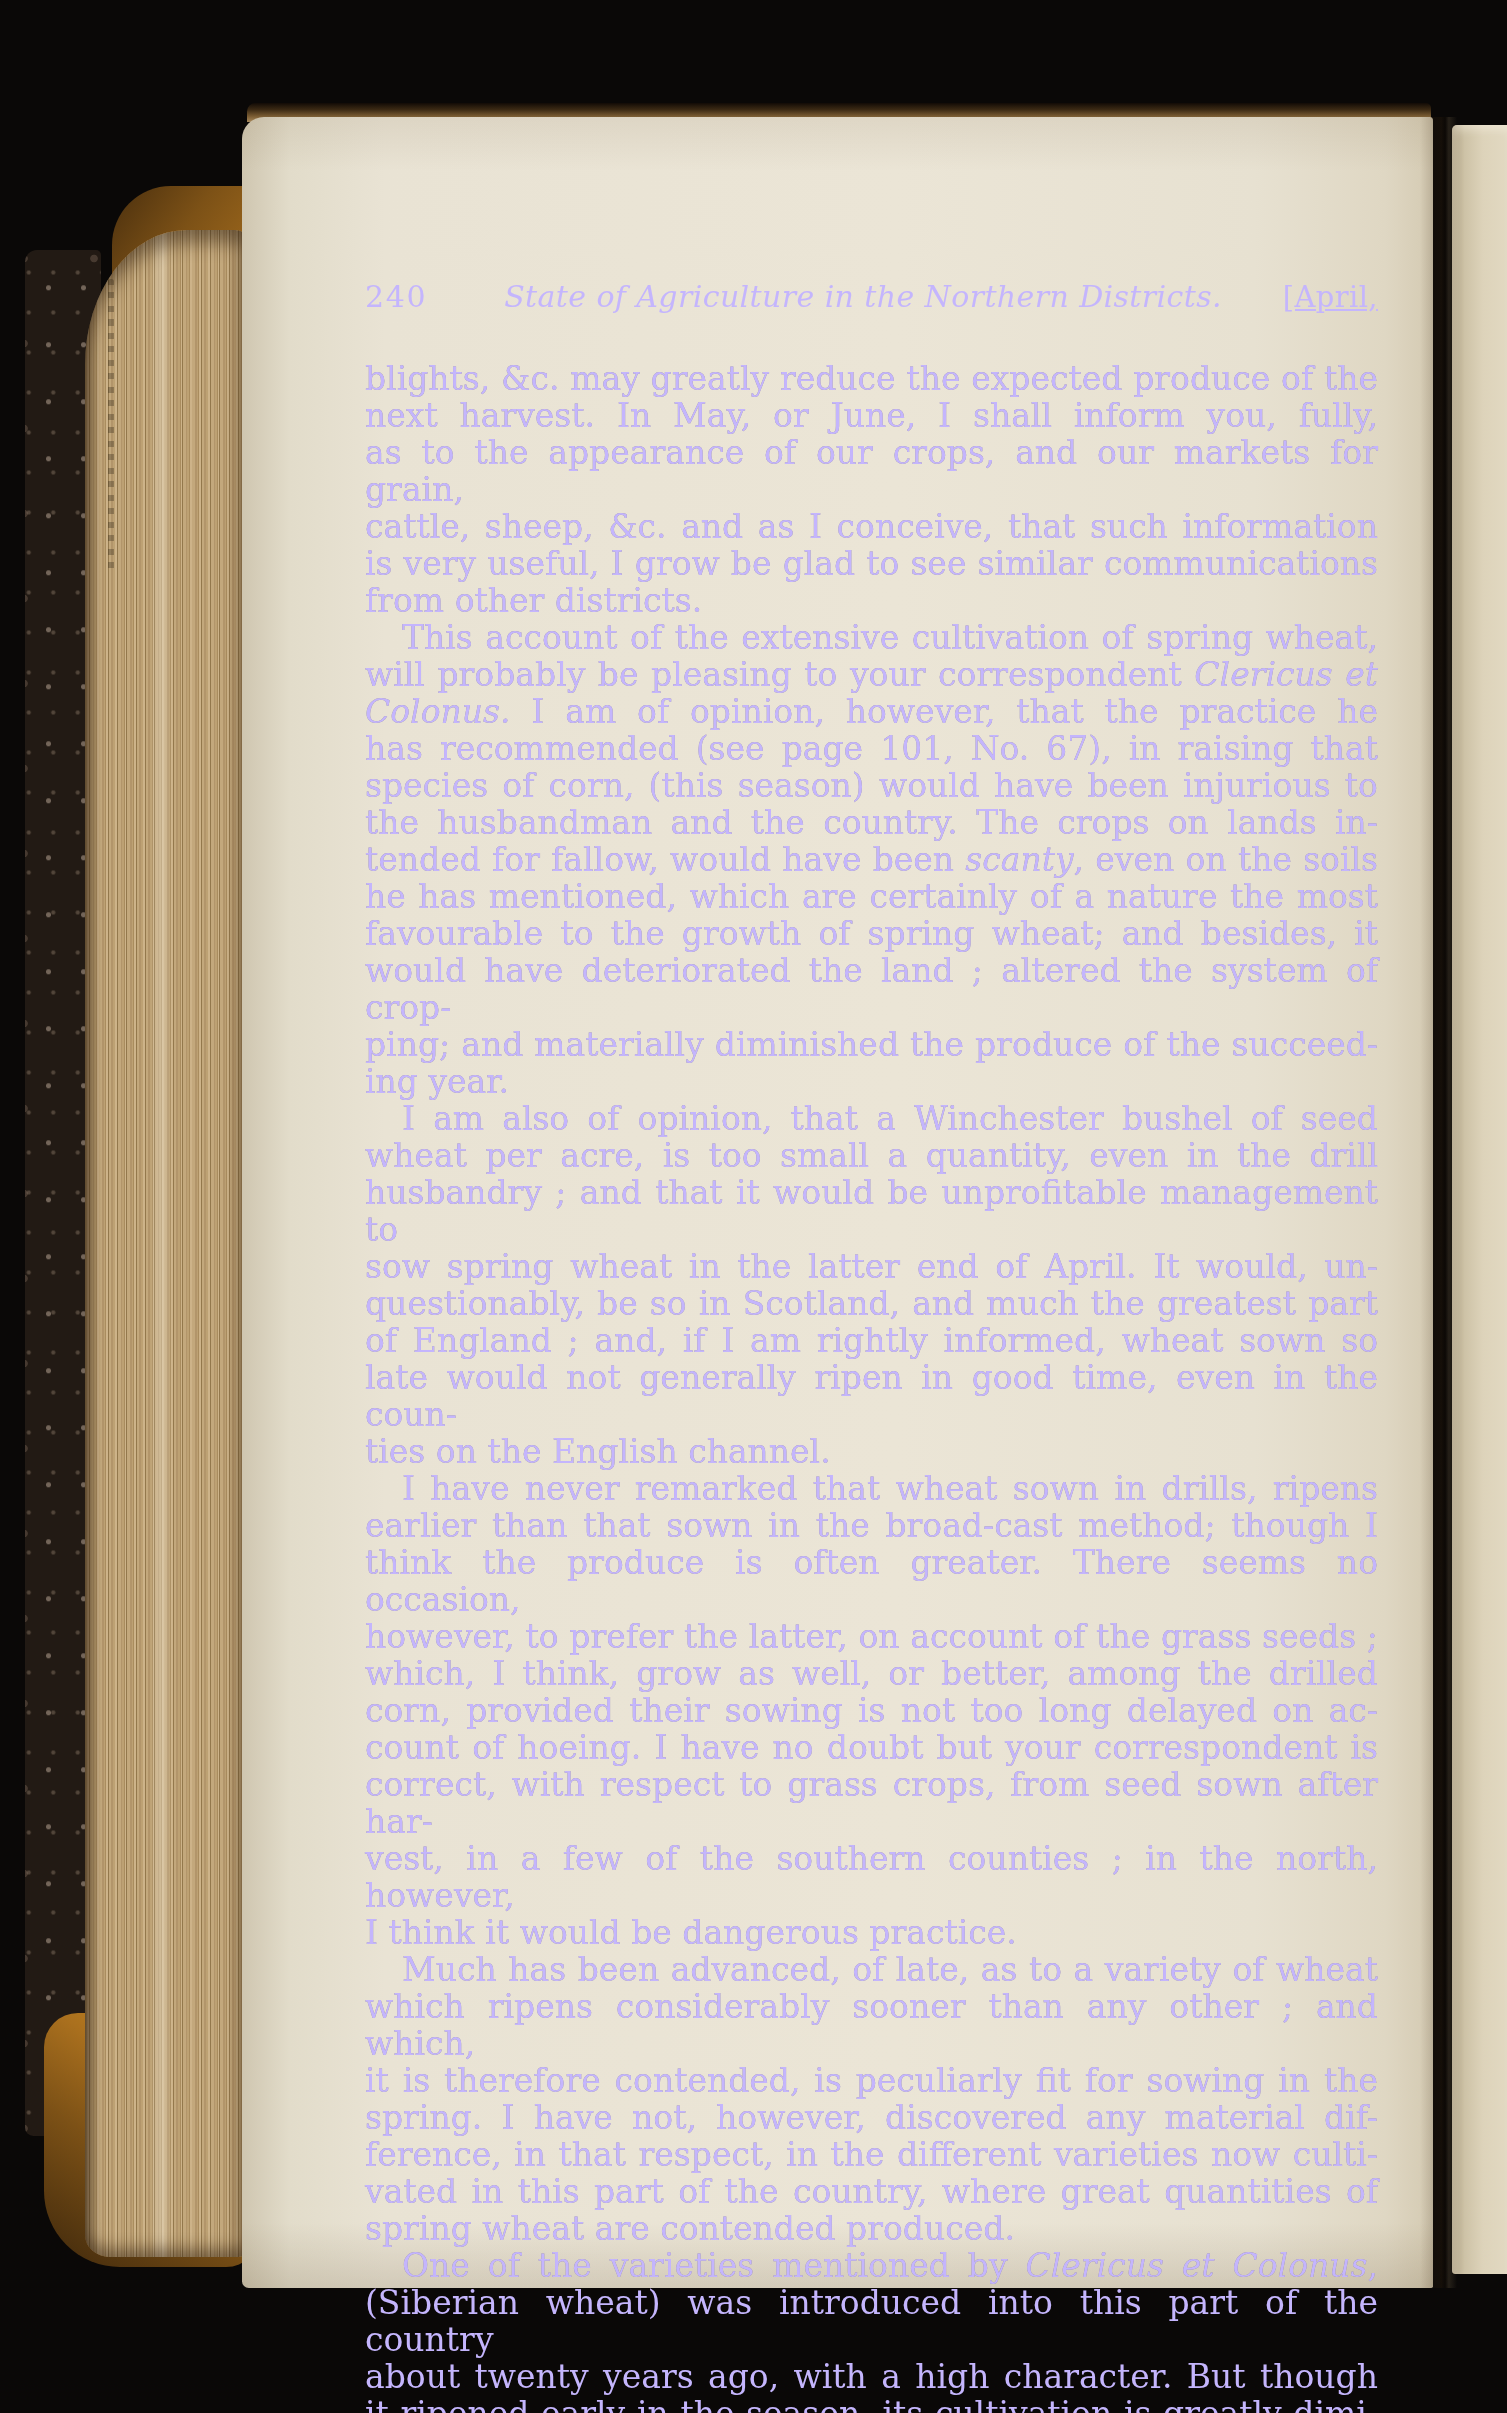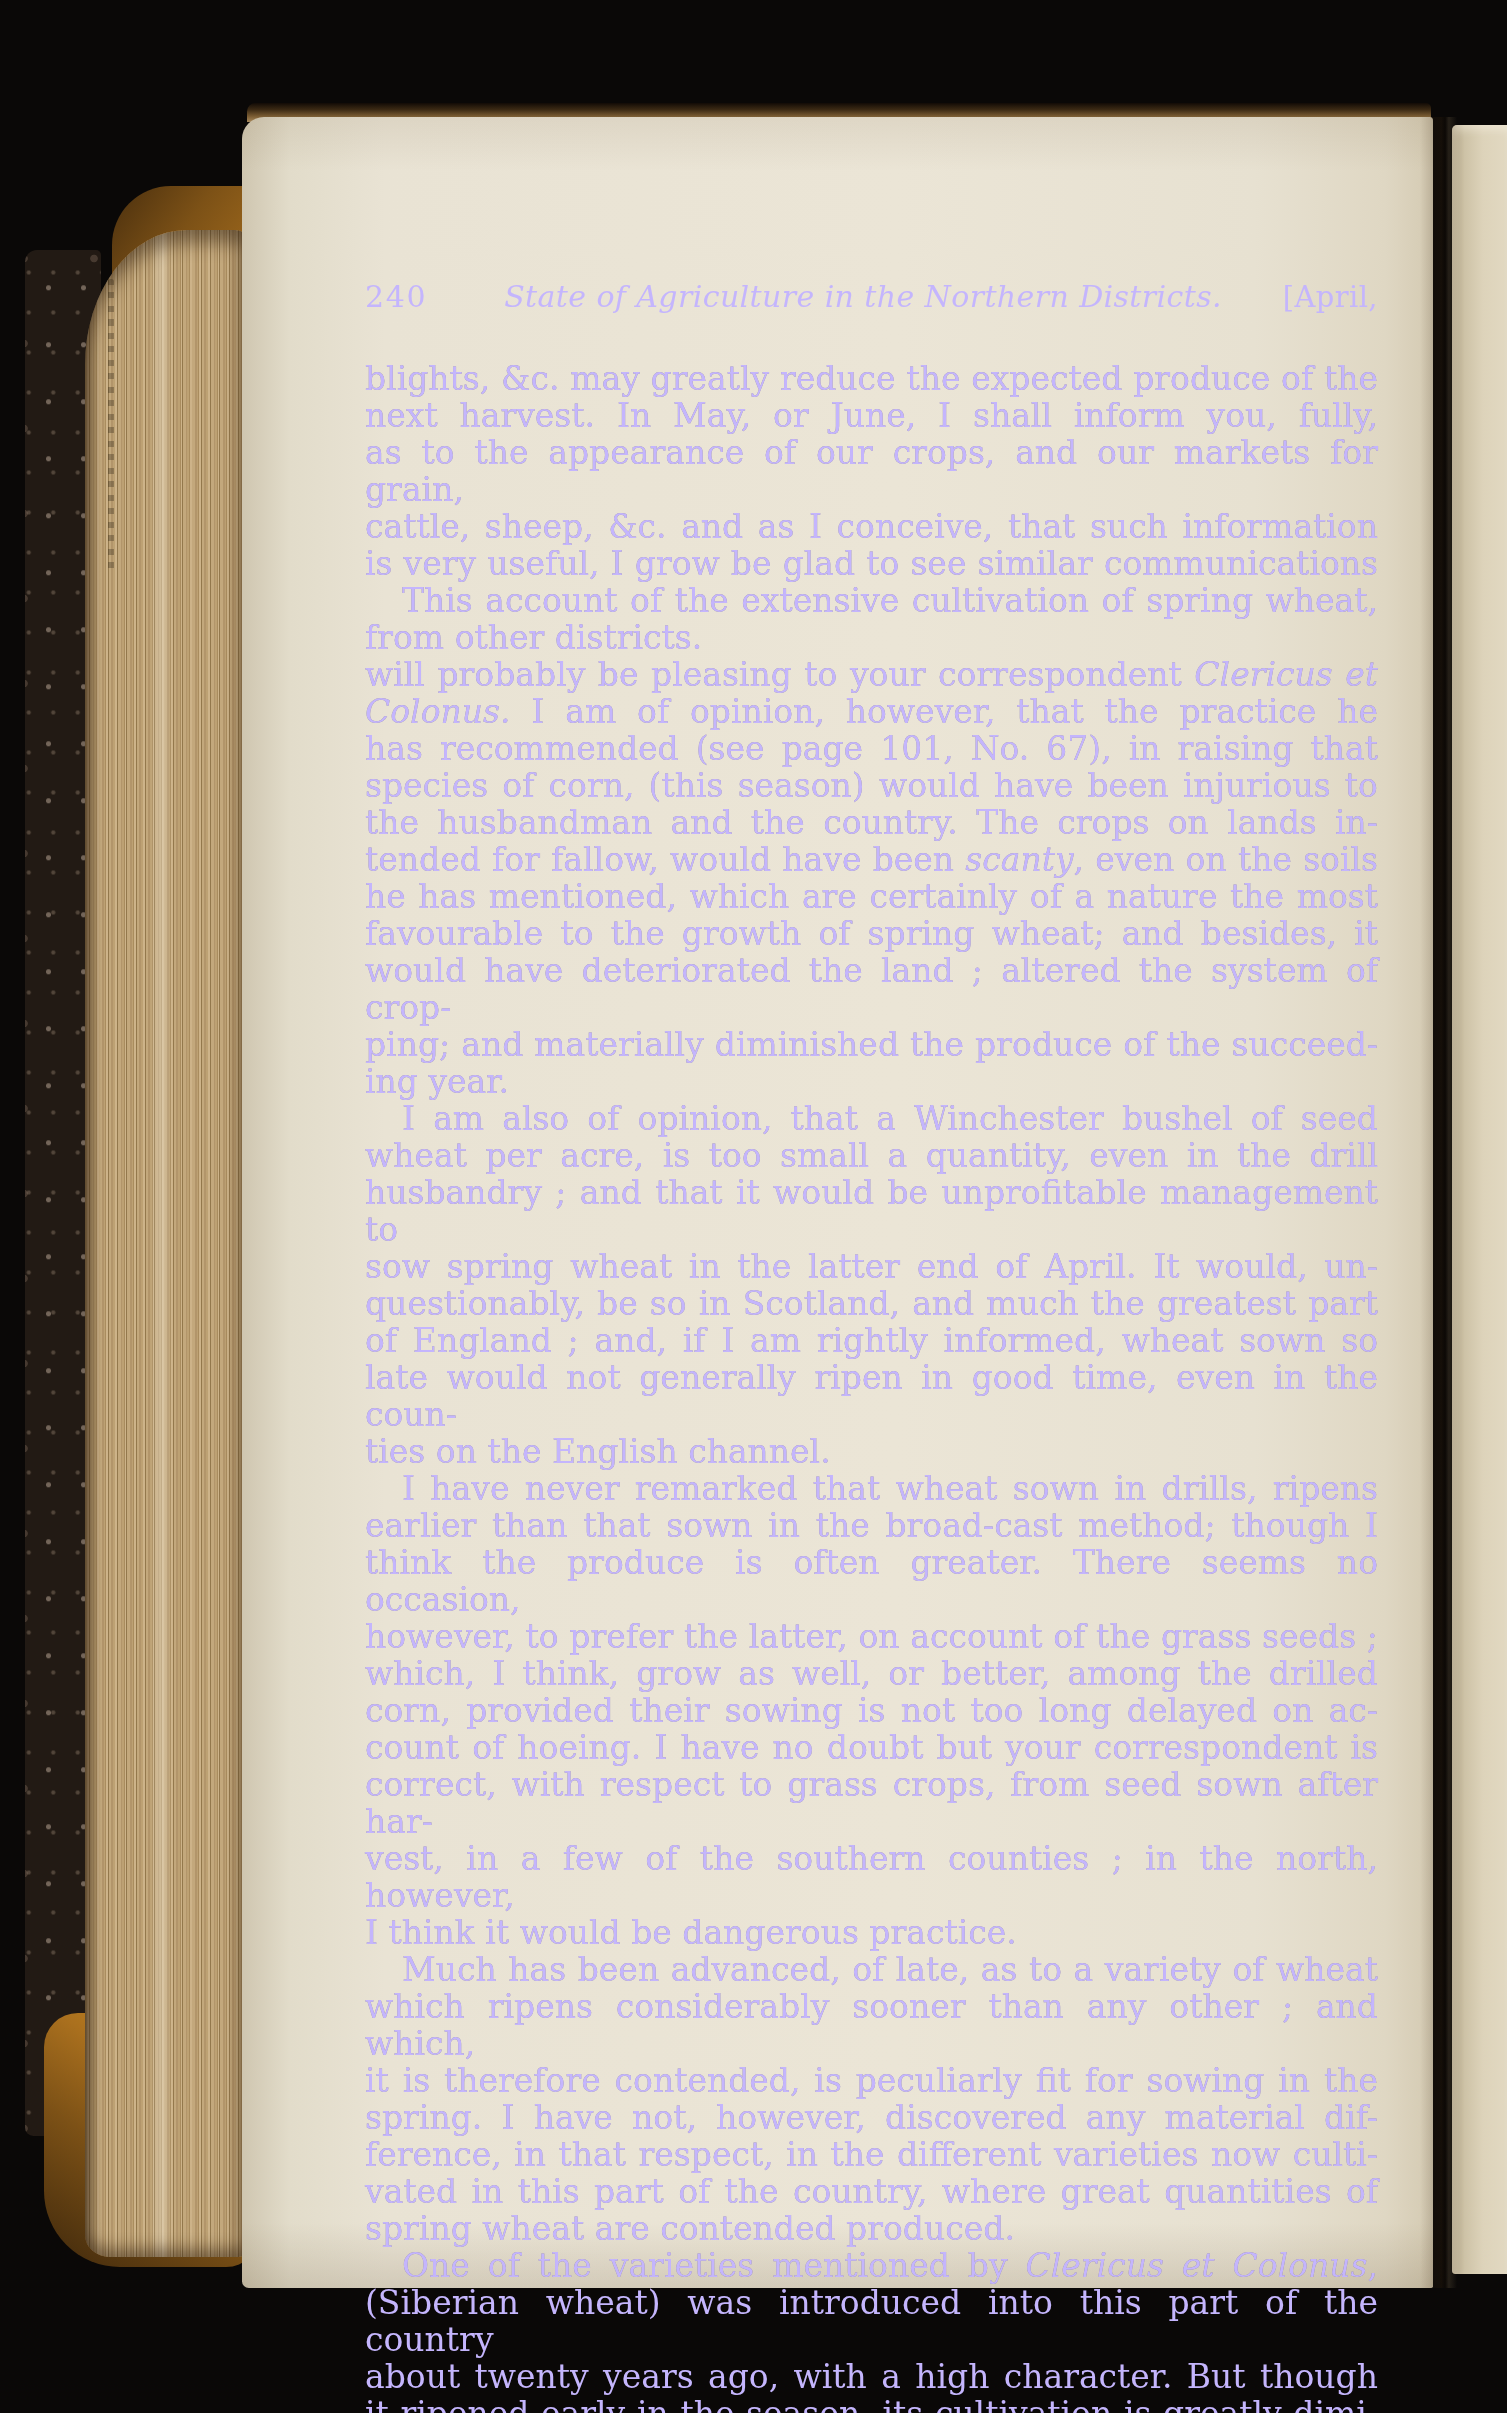--- a/index.html
+++ b/index.html
@@ -83,21 +83,21 @@
   .text-block {
     position:absolute; left:365px; top:279px; width:1013px; z-index:6;
     color:#c4b5fd;
   }
   .page-header {
     display:flex; justify-content:space-between; align-items:baseline;
     font-size:30px; margin-bottom:46px; letter-spacing:0.4px;
   }
   .page-header .pgnum { font-size:30px; letter-spacing:1.7px; }
   .page-header .title { font-style:italic;margin-left:16px; }
-  .page-header .issue { font-size:29px; }
+  .page-header .issue { font-size:29px;text-decoration:underline; }
   .body-lines { font-size:33px; line-height:37px; }
   .line {
     text-align:justify; text-align-last:justify;
     text-shadow:0 0 0.5px rgba(43,36,28,.45);
   }
   .line.last { text-align-last:left; }
   .line.indent { text-indent:37px; }
   .line i { font-style:italic; }
 </style>
 </head>
@@ -119,22 +119,22 @@
     <span class="pgnum">240</span>
     <span class="title">State of Agriculture in the Northern Districts.</span>
     <span class="issue">[April,</span>
   </div>
   <div class="body-lines">
       <div class="line">blights, &amp;c. may greatly reduce the expected produce of the</div>
       <div class="line">next harvest.  In May, or June, I shall inform you, fully,</div>
       <div class="line">as to the appearance of our crops, and our markets for grain,</div>
       <div class="line">cattle, sheep, &amp;c. and as I conceive, that such information</div>
       <div class="line">is very useful, I grow be glad to see similar communications</div>
+      <div class="line last">from other districts.</div>
       <div class="line indent">This account of the extensive cultivation of spring wheat,</div>
-      <div class="line last">from other districts.</div>
       <div class="line">will probably be pleasing to your correspondent <i>Clericus et</i></div>
       <div class="line"><i>Colonus.</i>  I am of opinion, however, that the practice he</div>
       <div class="line">has recommended (see page 101, No. 67), in raising that</div>
       <div class="line">species of corn, (this season) would have been injurious to</div>
       <div class="line">the husbandman and the country.  The crops on lands in-</div>
       <div class="line">tended for fallow, would have been <i>scanty</i>, even on the soils</div>
       <div class="line">he has mentioned, which are certainly of a nature the most</div>
       <div class="line">favourable to the growth of spring wheat; and besides, it</div>
       <div class="line">would have deteriorated the land ; altered the system of crop-</div>
       <div class="line">ping; and materially diminished the produce of the succeed-</div>

